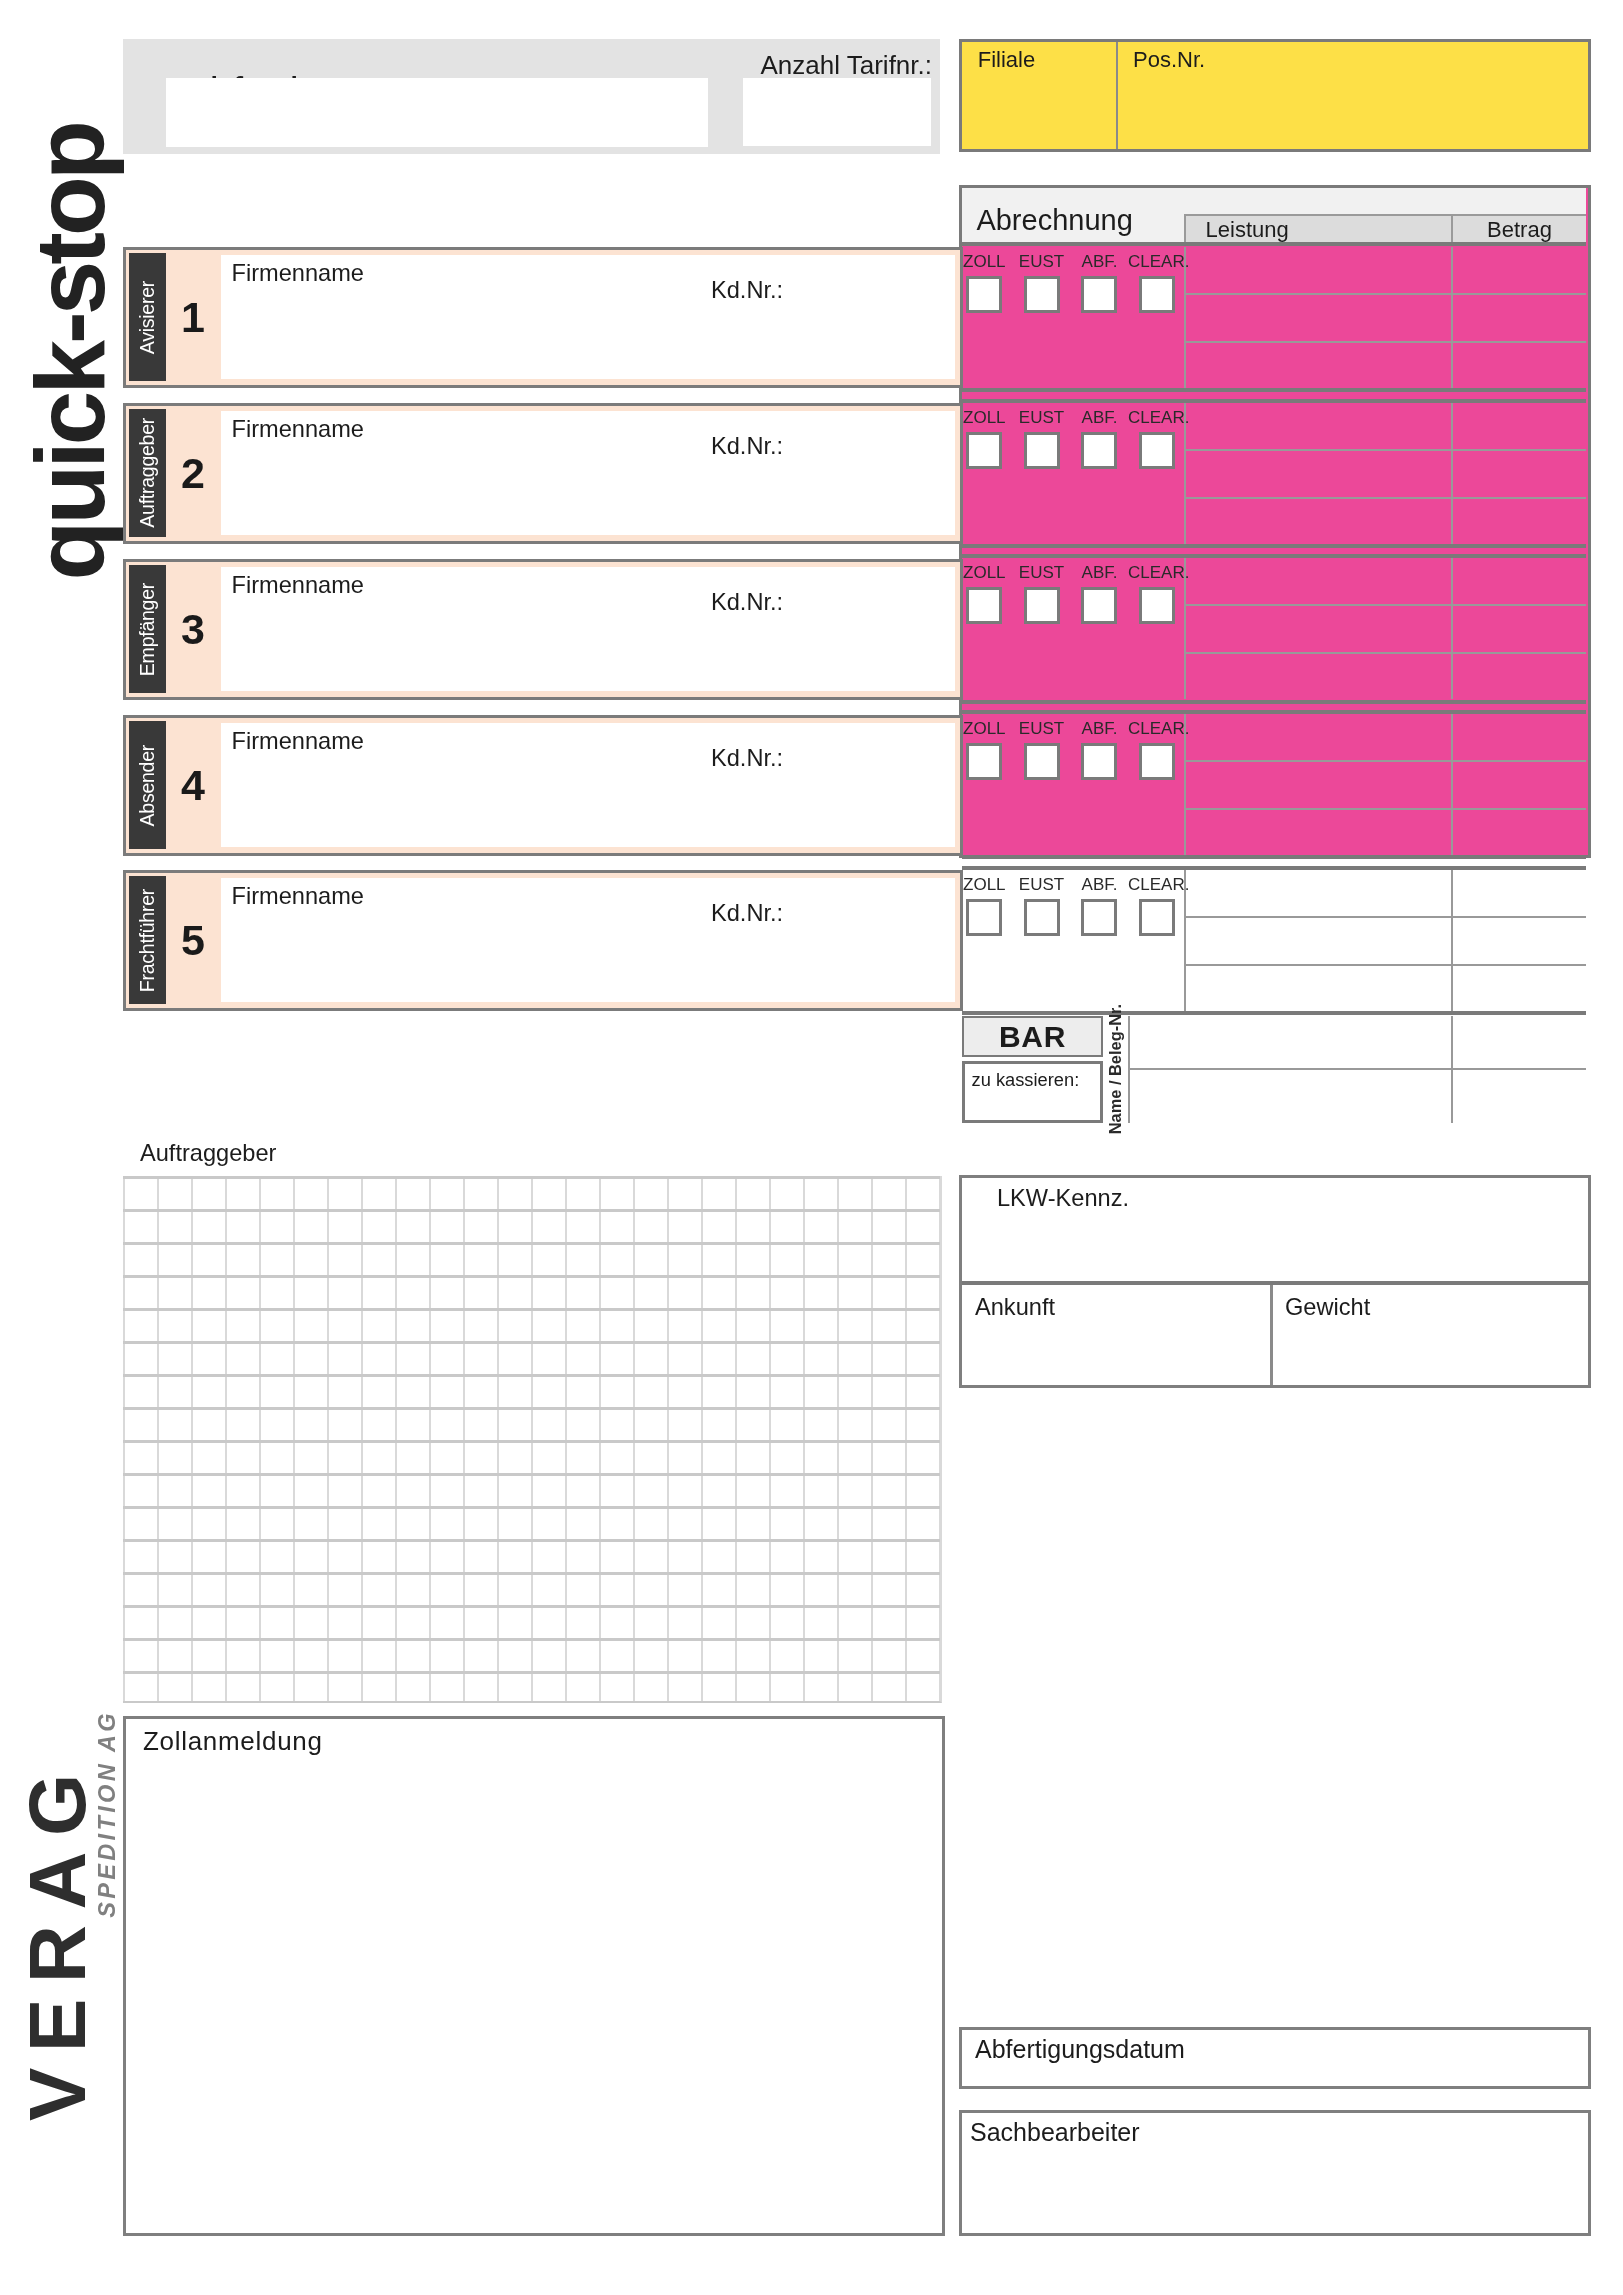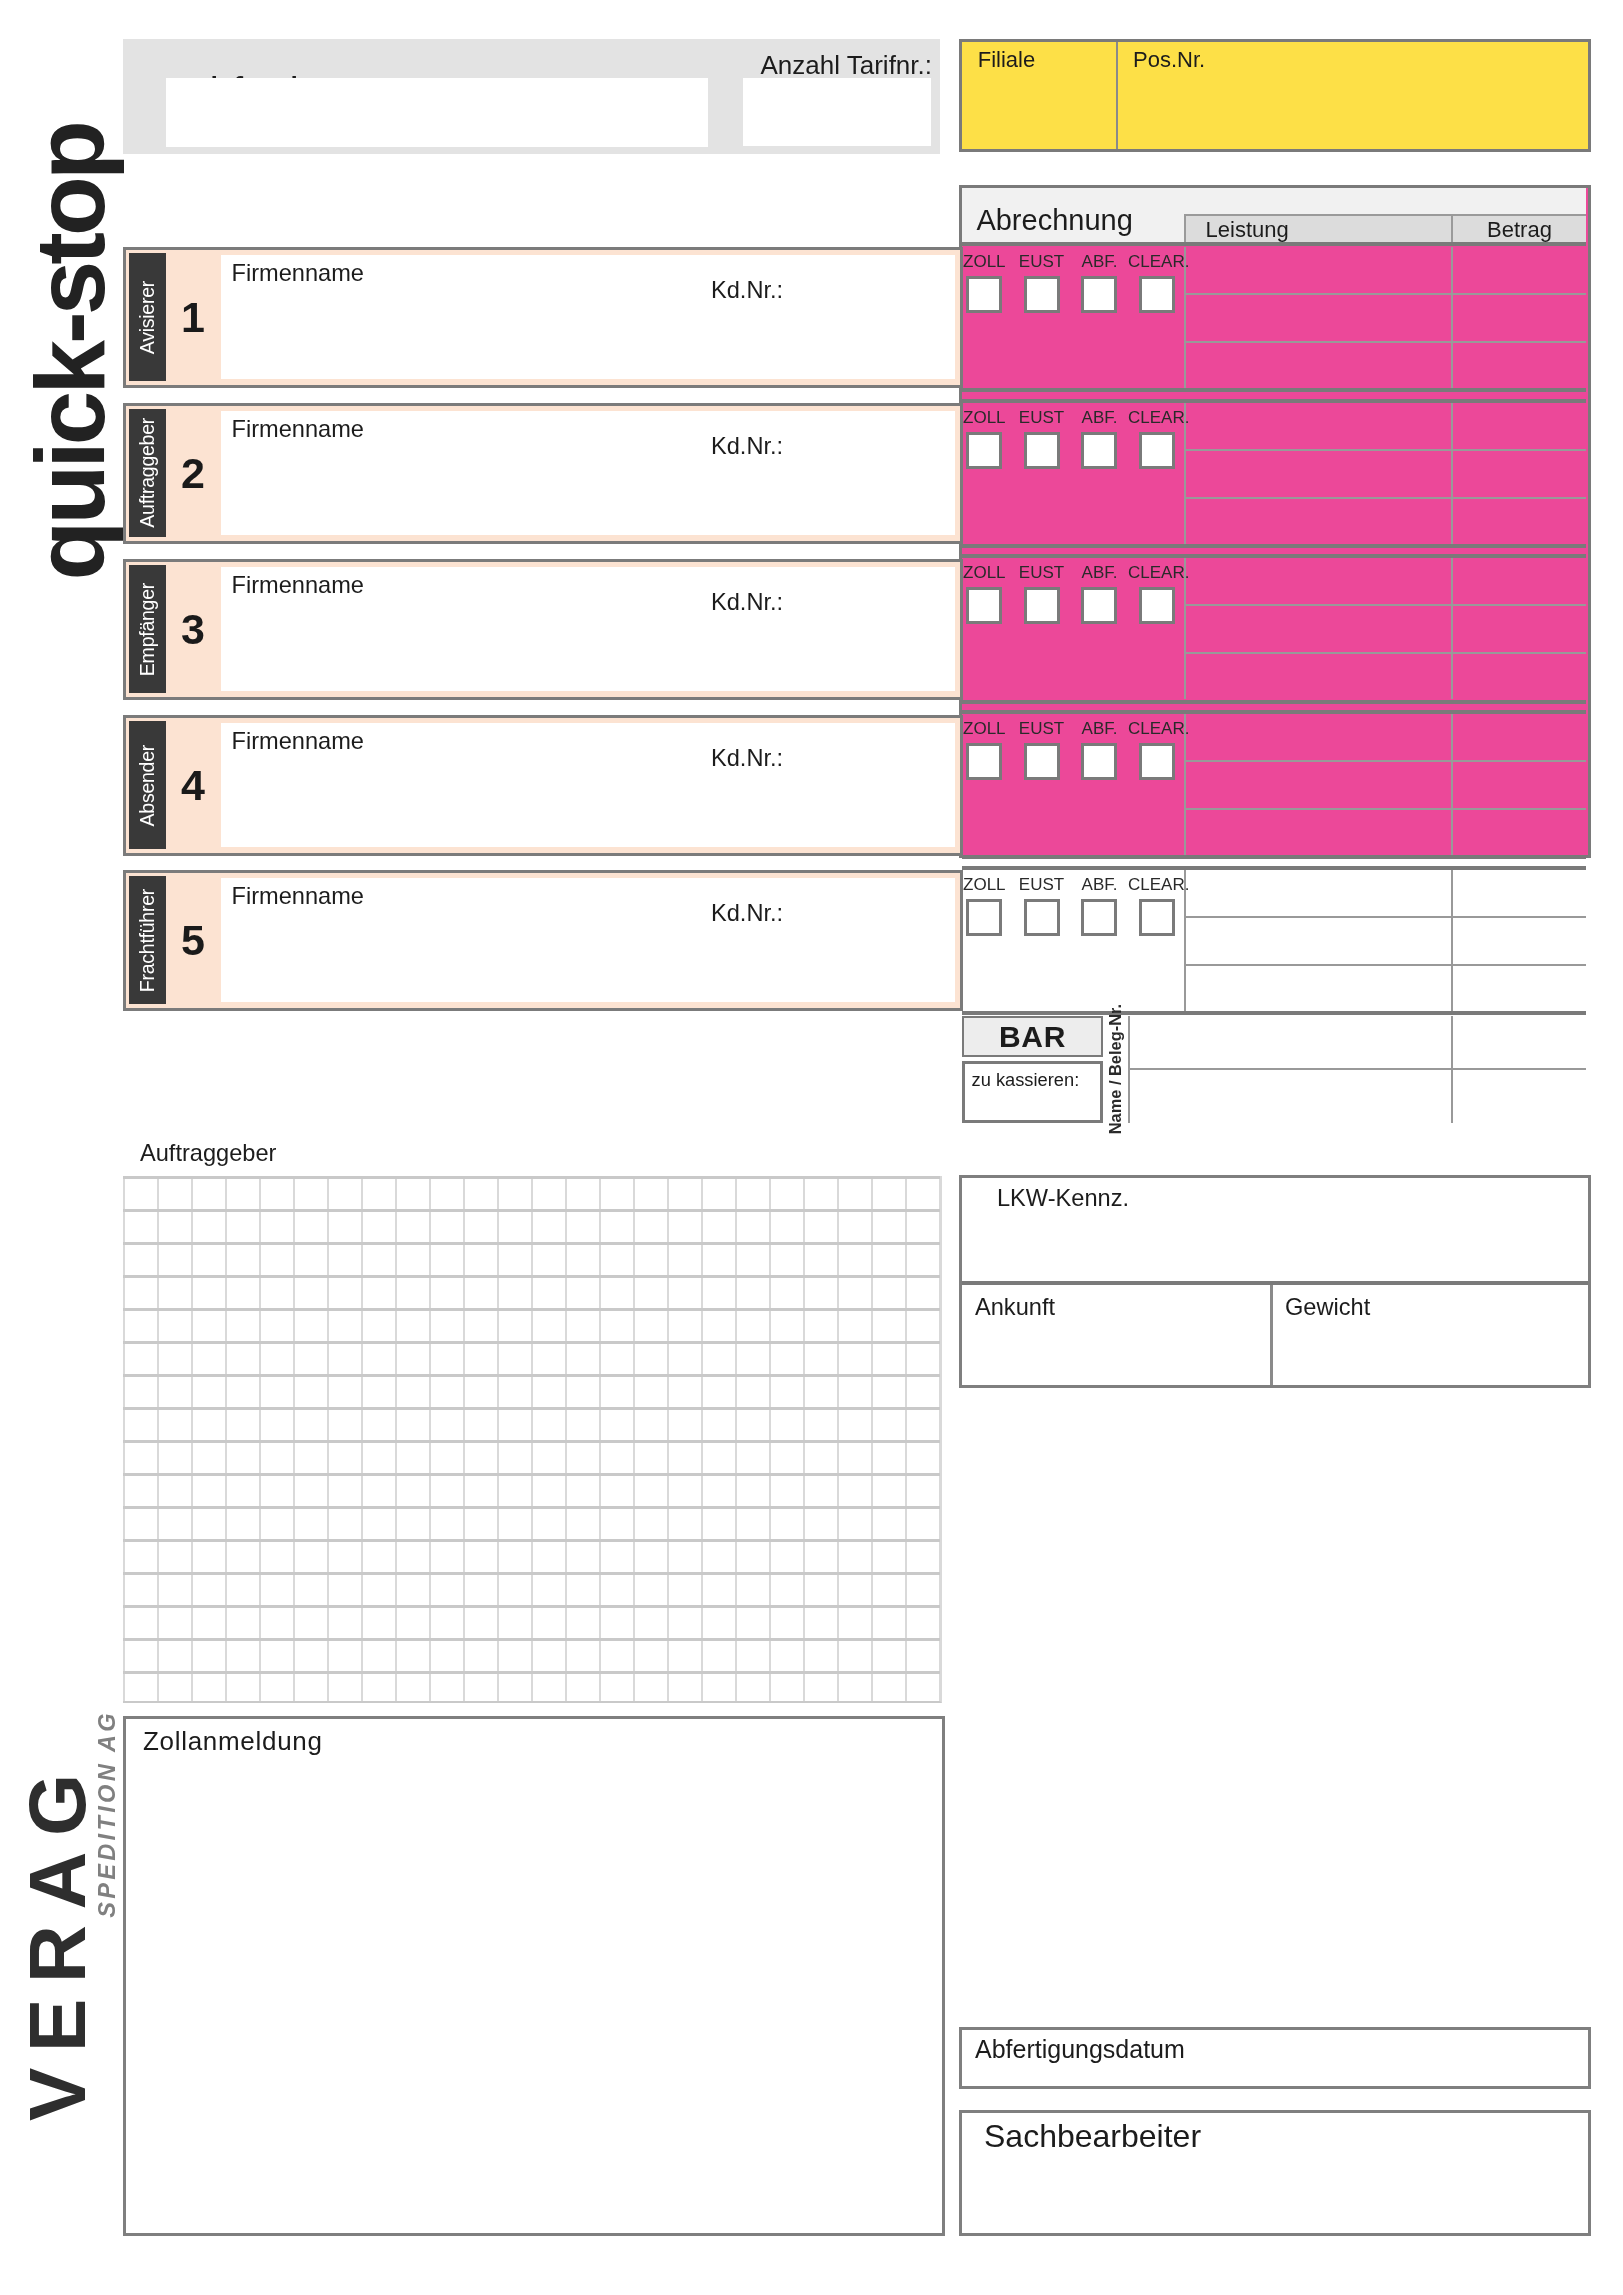--- a/index.html
+++ b/index.html
@@ -272,21 +272,21 @@
     <span class="boxlabel" style="left:19px;top:6.5px;margin-left:16px;">LKW-Kennz.</span>
     <span class="boxlabel" style="left:13px;top:116px;">Ankunft</span>
     <span class="boxlabel" style="left:323px;top:116px;">Gewicht</span>
   </div>
 
 
   <div class="abs gbox5" style="left:959px;top:2027px;width:632px;height:62px;">
     <span class="boxlabel" style="left:13px;top:5.2px;font-size:25px;">Abfertigungsdatum</span>
   </div>
   <div class="abs gbox5" style="left:959px;top:2110px;width:632px;height:126px;">
-    <span class="boxlabel" style="left:22px;top:5.2px;font-size:32px;">Sachbearbeiter</span>
+    <span class="boxlabel" style="left:8px;top:5.2px;font-size:25px;">Sachbearbeiter</span>
   </div>
 
   <div class="abs verag">
     <span class="vtext">VERAG</span>
   </div>
   <div class="abs spedition">
     <span class="vtext">SPEDITION AG</span>
   </div>
 
 </div>

